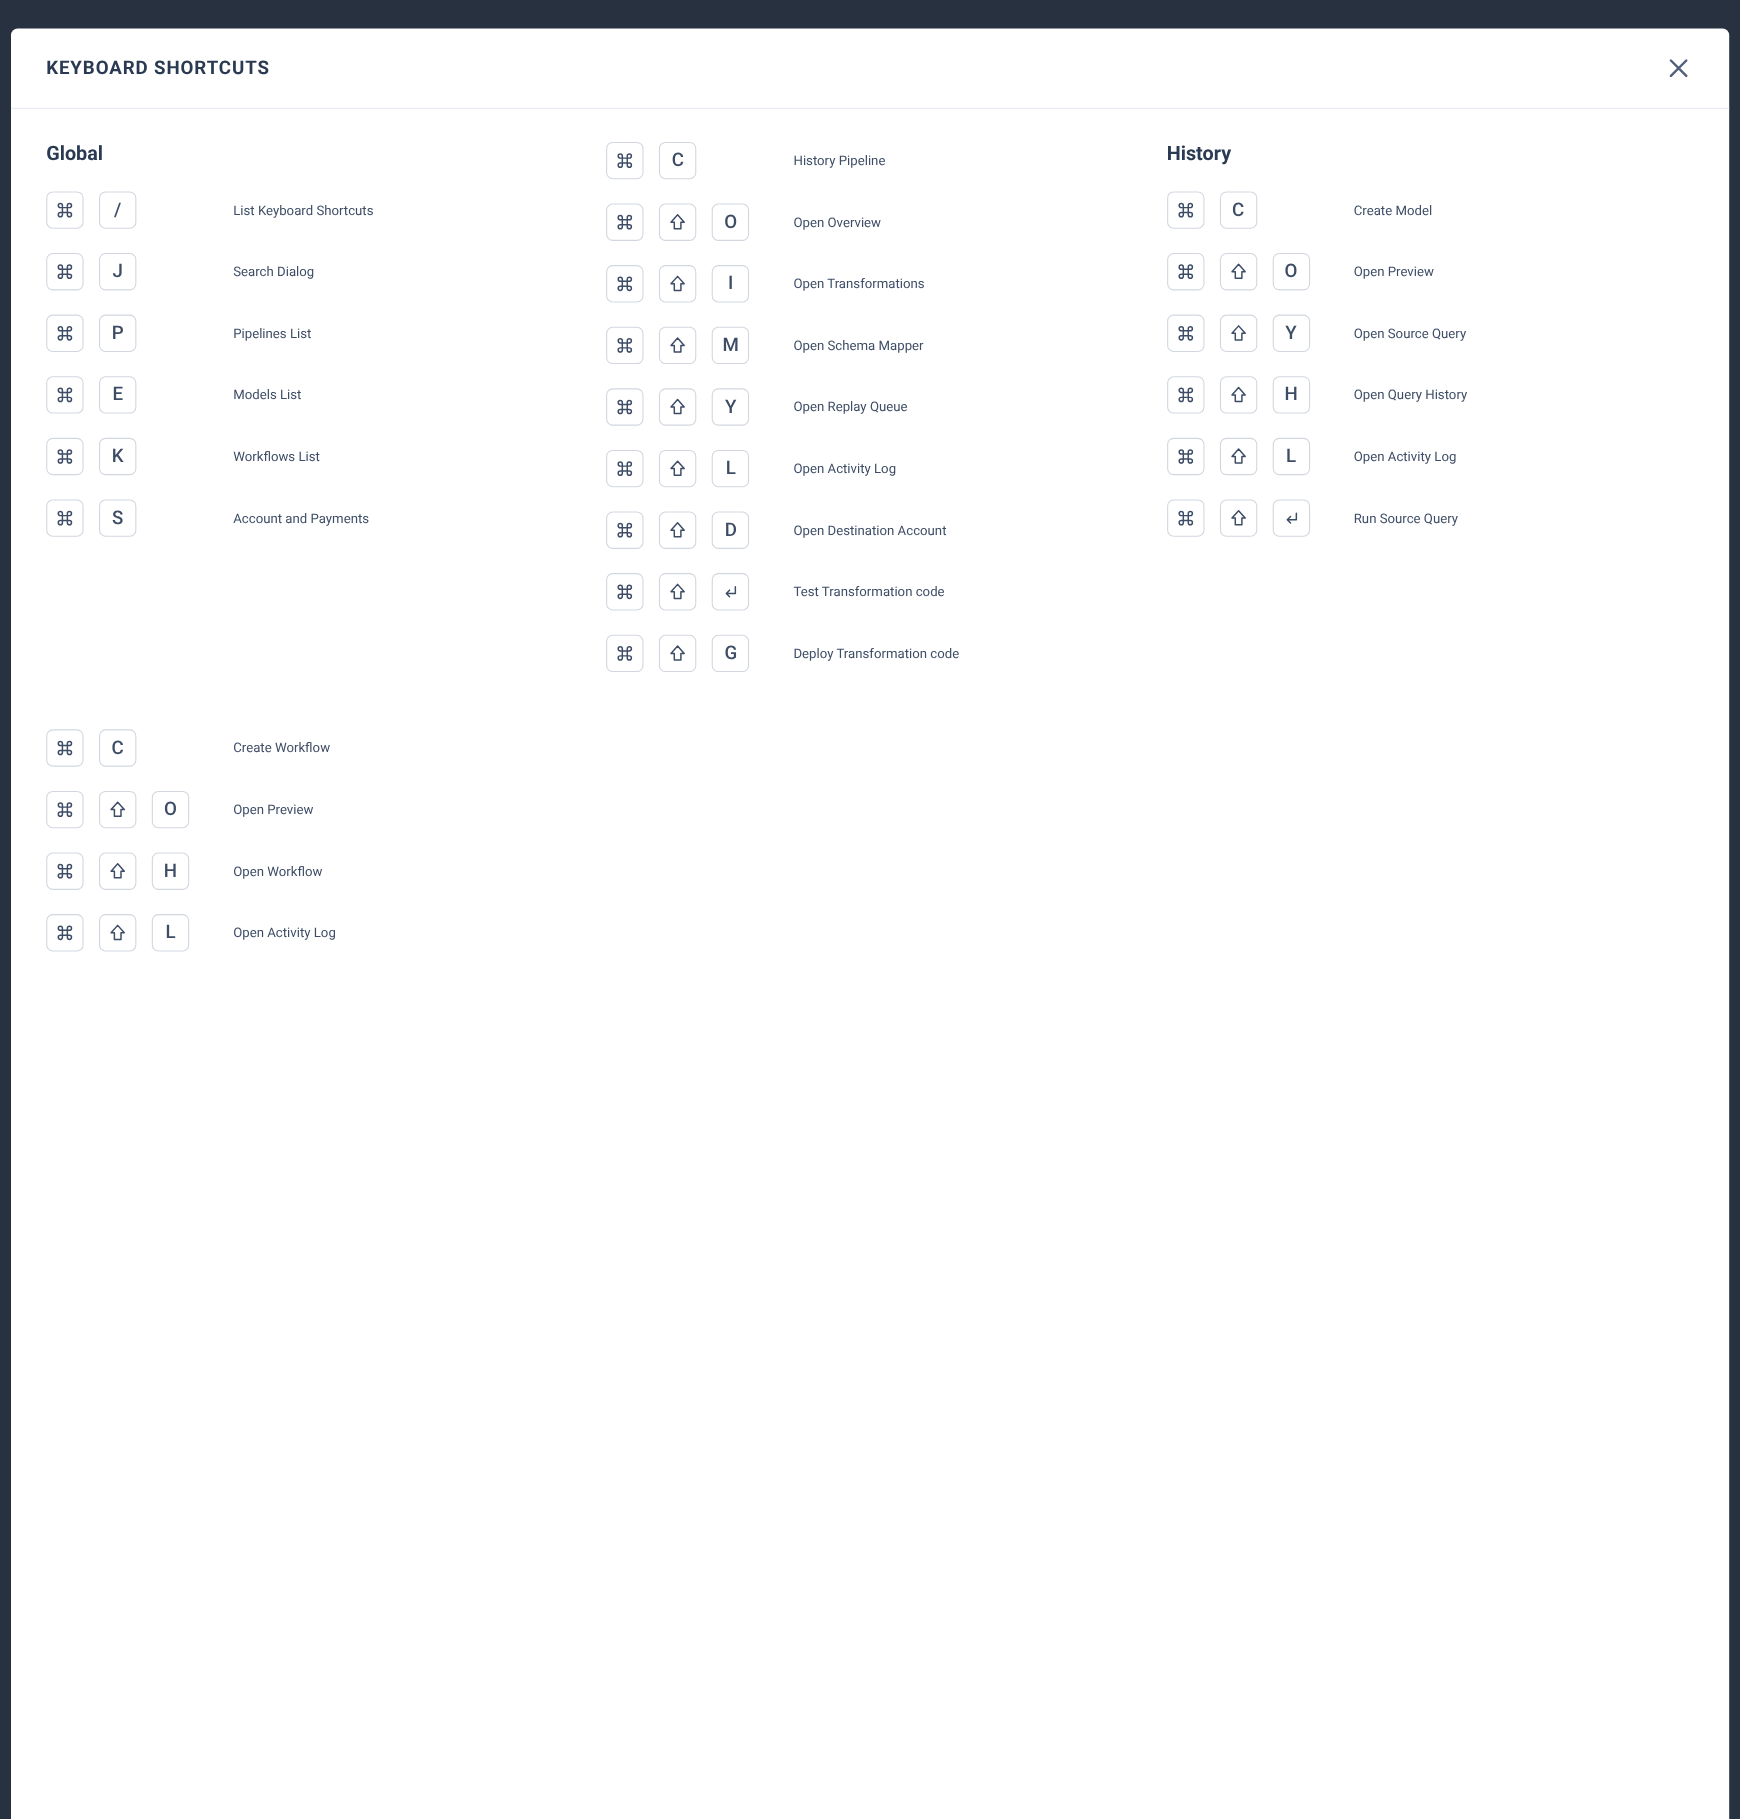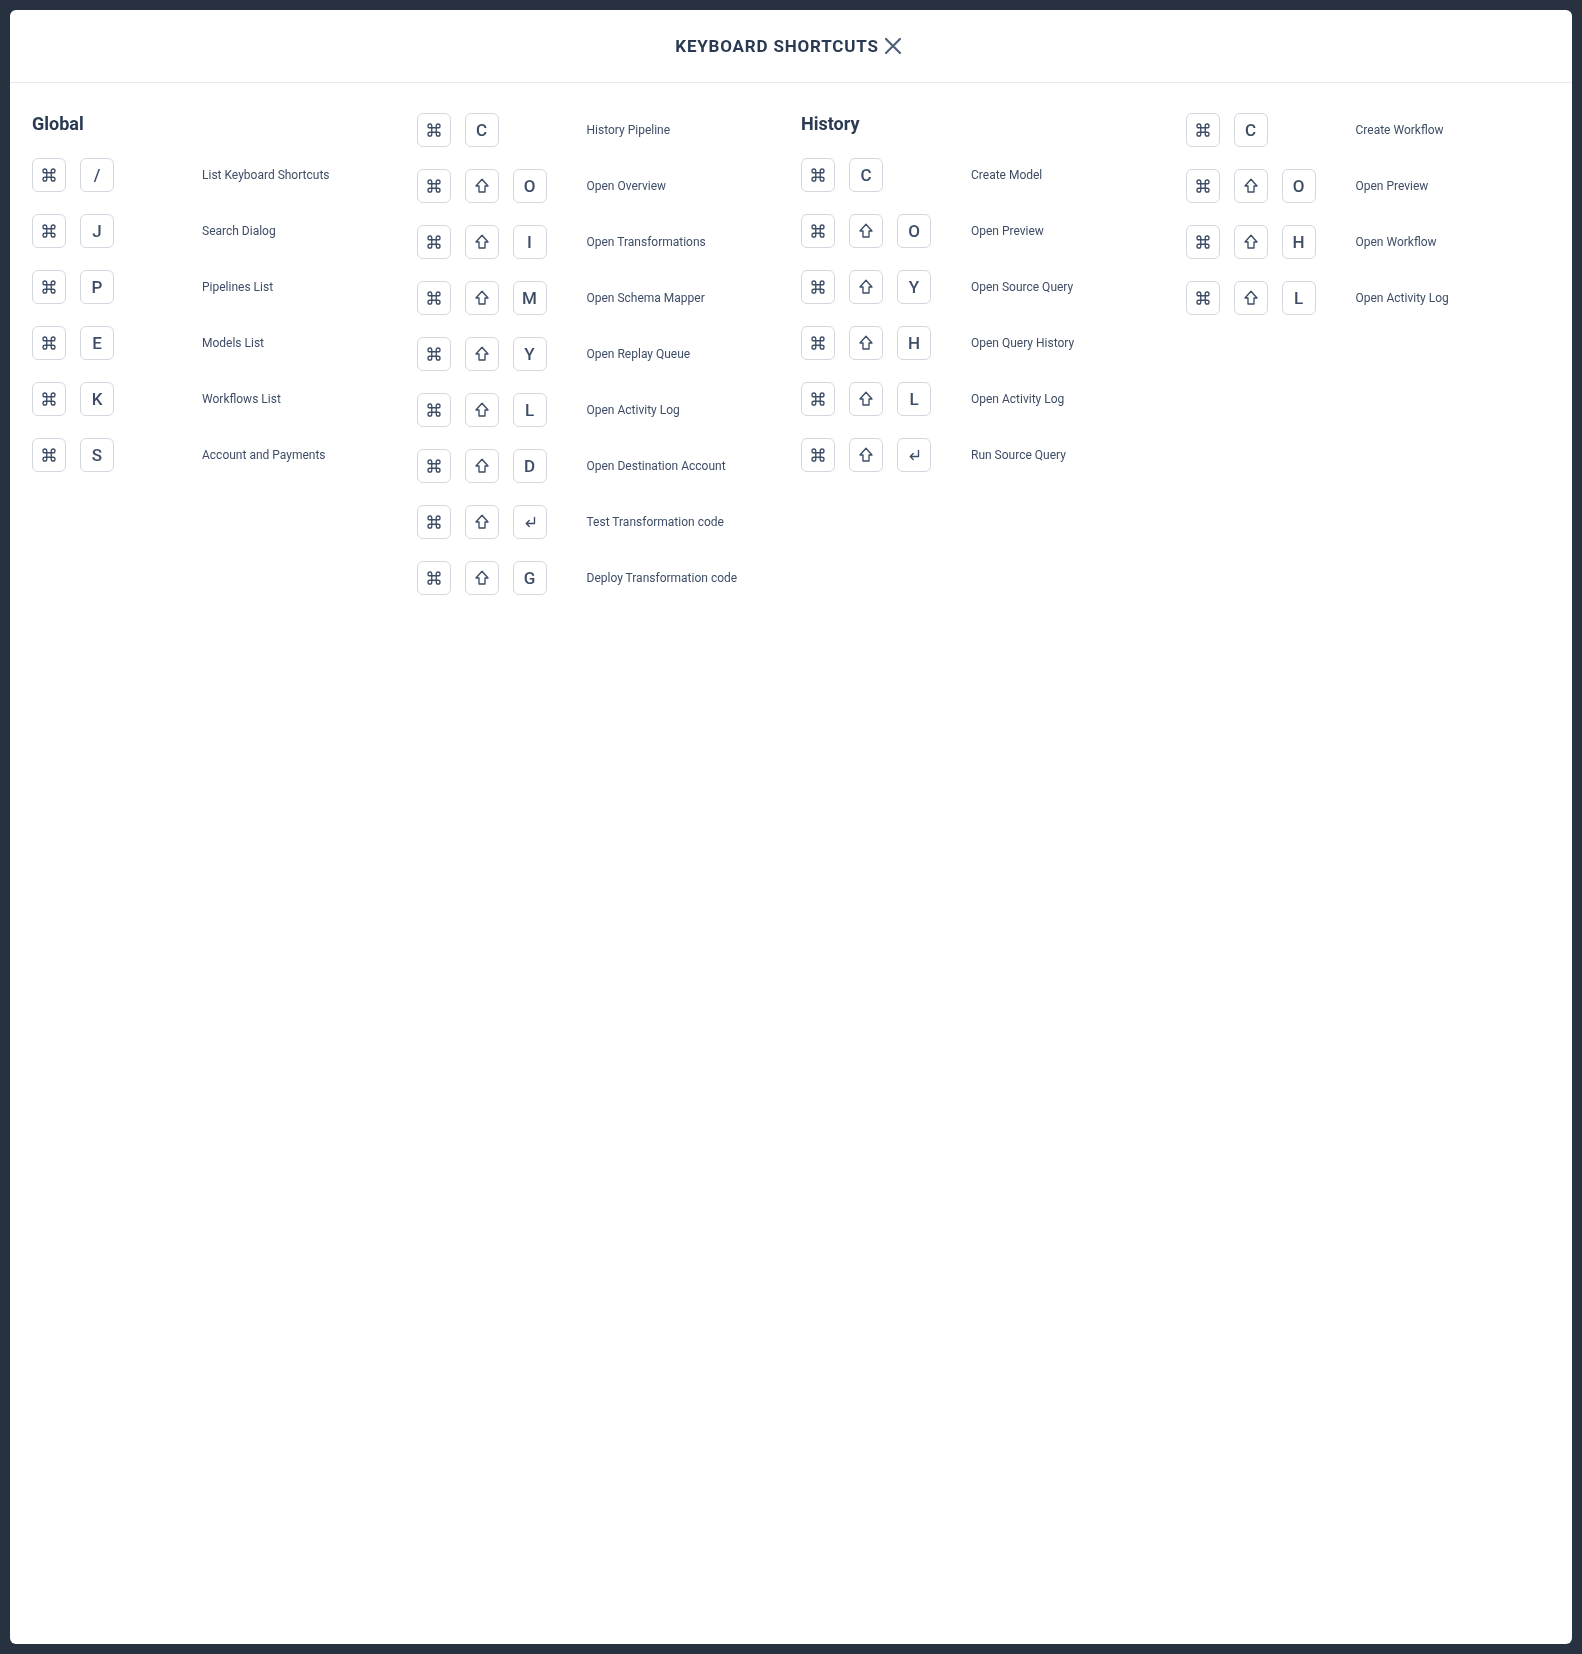--- a/index.html
+++ b/index.html
@@ -13,45 +13,46 @@
   .modal {
     background: #ffffff;
     border-radius: 6px;
     width: 100%;
     min-height: 100%;
     padding-bottom: 40px;
   }
   .modal-header {
     display: flex;
     align-items: center;
-    justify-content: center;
+    justify-content: space-between;
     padding: 22px 32px;
     border-bottom: 1px solid #e6e9ee;
+    margin-top: 16px;
   }
   .modal-title {
     font-size: 17px;
     font-weight: 700;
     letter-spacing: 0.8px;
     color: #2b3a53;
   }
   .close-btn {
     width: 28px;
     height: 28px;
     display: flex;
     align-items: center;
     justify-content: center;
     cursor: pointer;
     color: #50607a;
   }
   .close-btn svg { width: 24px; height: 24px; }
 
   .content {
-    padding: 30px 32px 10px 22px;
+    padding: 30px 32px 10px 32px;
     display: grid;
-    grid-template-columns: 1fr 1fr 1fr 1fr;
+    grid-template-columns: 1fr 1fr 1fr;
     column-gap: 30px;
     row-gap: 30px;
   }
   .section-title {
     font-size: 18px;
     font-weight: 700;
     color: #2b3a53;
     margin-bottom: 24px;
   }
   .shortcut-row {

